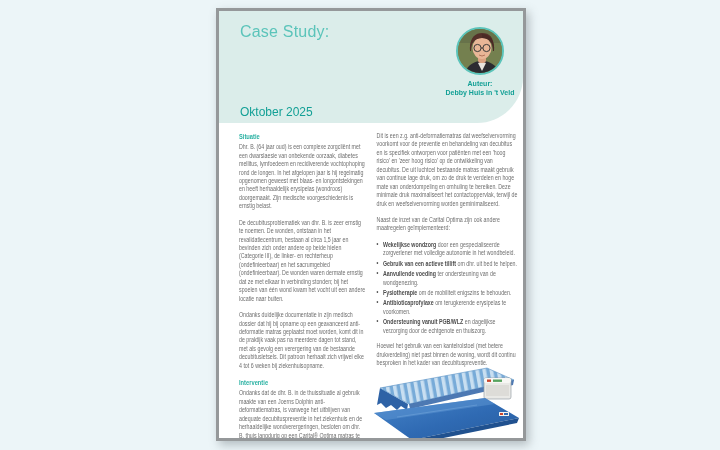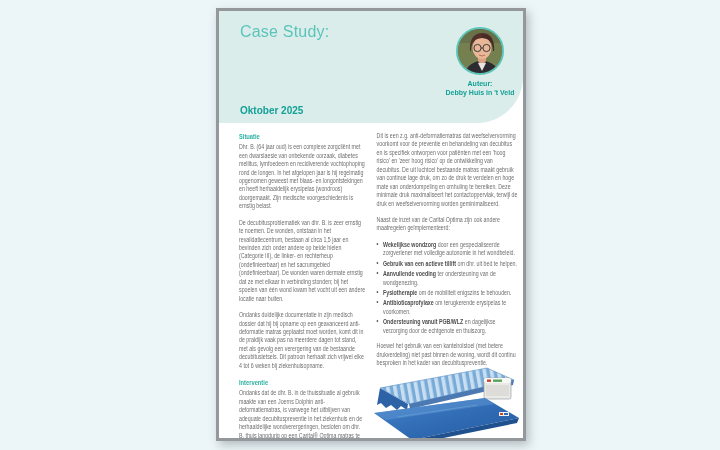--- a/index.html
+++ b/index.html
@@ -28,21 +28,21 @@
   }
   .hdr-title{
     position:absolute;left:21px;top:12px;font-size:16px;color:var(--title-teal);
     letter-spacing:.2px;font-weight:400;
   }
   .hdr-subtitle{
     position:absolute;left:21px;top:38px;width:172px;font-size:11px;
     line-height:1.25;color:var(--title-teal);
   }
   .hdr-date{
-    position:absolute;left:21px;top:94px;font-size:10px;font-weight:bold;
+    position:absolute;left:21px;top:94px;font-size:12px;font-weight:normal;
     color:var(--accent-teal);
   }
   .author-block{
     position:absolute;left:213px;top:16px;width:96px;text-align:center;
   }
   .avatar{
     width:48px;height:48px;border-radius:50%;margin:0 auto;
     border:2px solid var(--title-teal);overflow:hidden;background:#74804f;
   }
   .avatar svg{display:block;}

